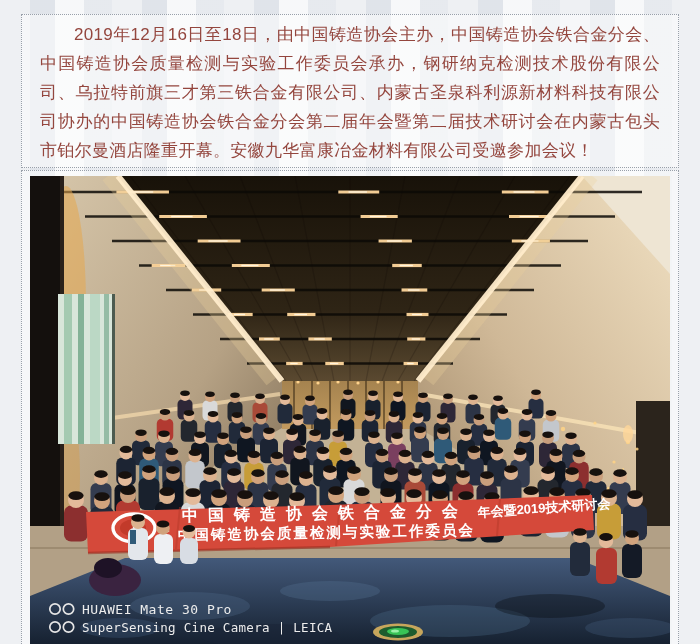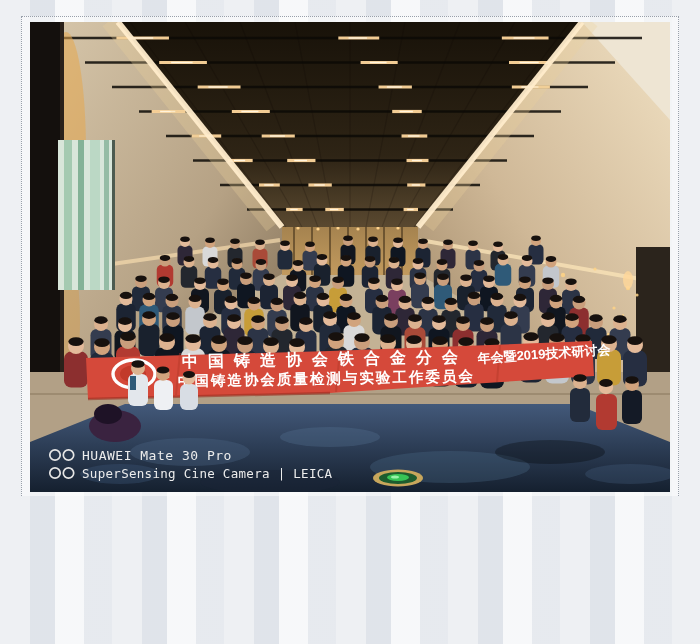--- a/index.html
+++ b/index.html
@@ -37,20 +37,23 @@
   figure.photo{margin:0;width:640px;height:470px;overflow:hidden;line-height:0;}
   svg text{user-select:none;}
 </style>
 </head>
 <body>
 
 <div class="bg-stripes"></div>
 
 <div class="content">
 
+  <section class="text-box">
+    <p>2019年12月16日至18日，由中国铸造协会主办，中国铸造协会铁合金分会、中国铸造协会质量检测与实验工作委员会承办，钢研纳克检测技术股份有限公司、乌拉特前旗三才第三铁合金有限公司、内蒙古圣泉科利源新材料科技有限公司协办的中国铸造协会铁合金分会第二届年会暨第二届技术研讨会在内蒙古包头市铂尔曼酒店隆重开幕。安徽九华富康冶金材料有限公司受邀参加会议！</p>
+  </section>
 
   <section class="photo-box">
     <figure class="photo">
       <svg id="scene" width="640" height="470" viewBox="0 0 640 470" xmlns="http://www.w3.org/2000/svg">
         <defs>
           <linearGradient id="gCeil" x1="0" y1="0" x2="0" y2="1">
             <stop offset="0" stop-color="#181209"></stop>
               <stop offset="0.65" stop-color="#2e2415"></stop>
               <stop offset="1" stop-color="#5a4930"></stop>
           </linearGradient>

